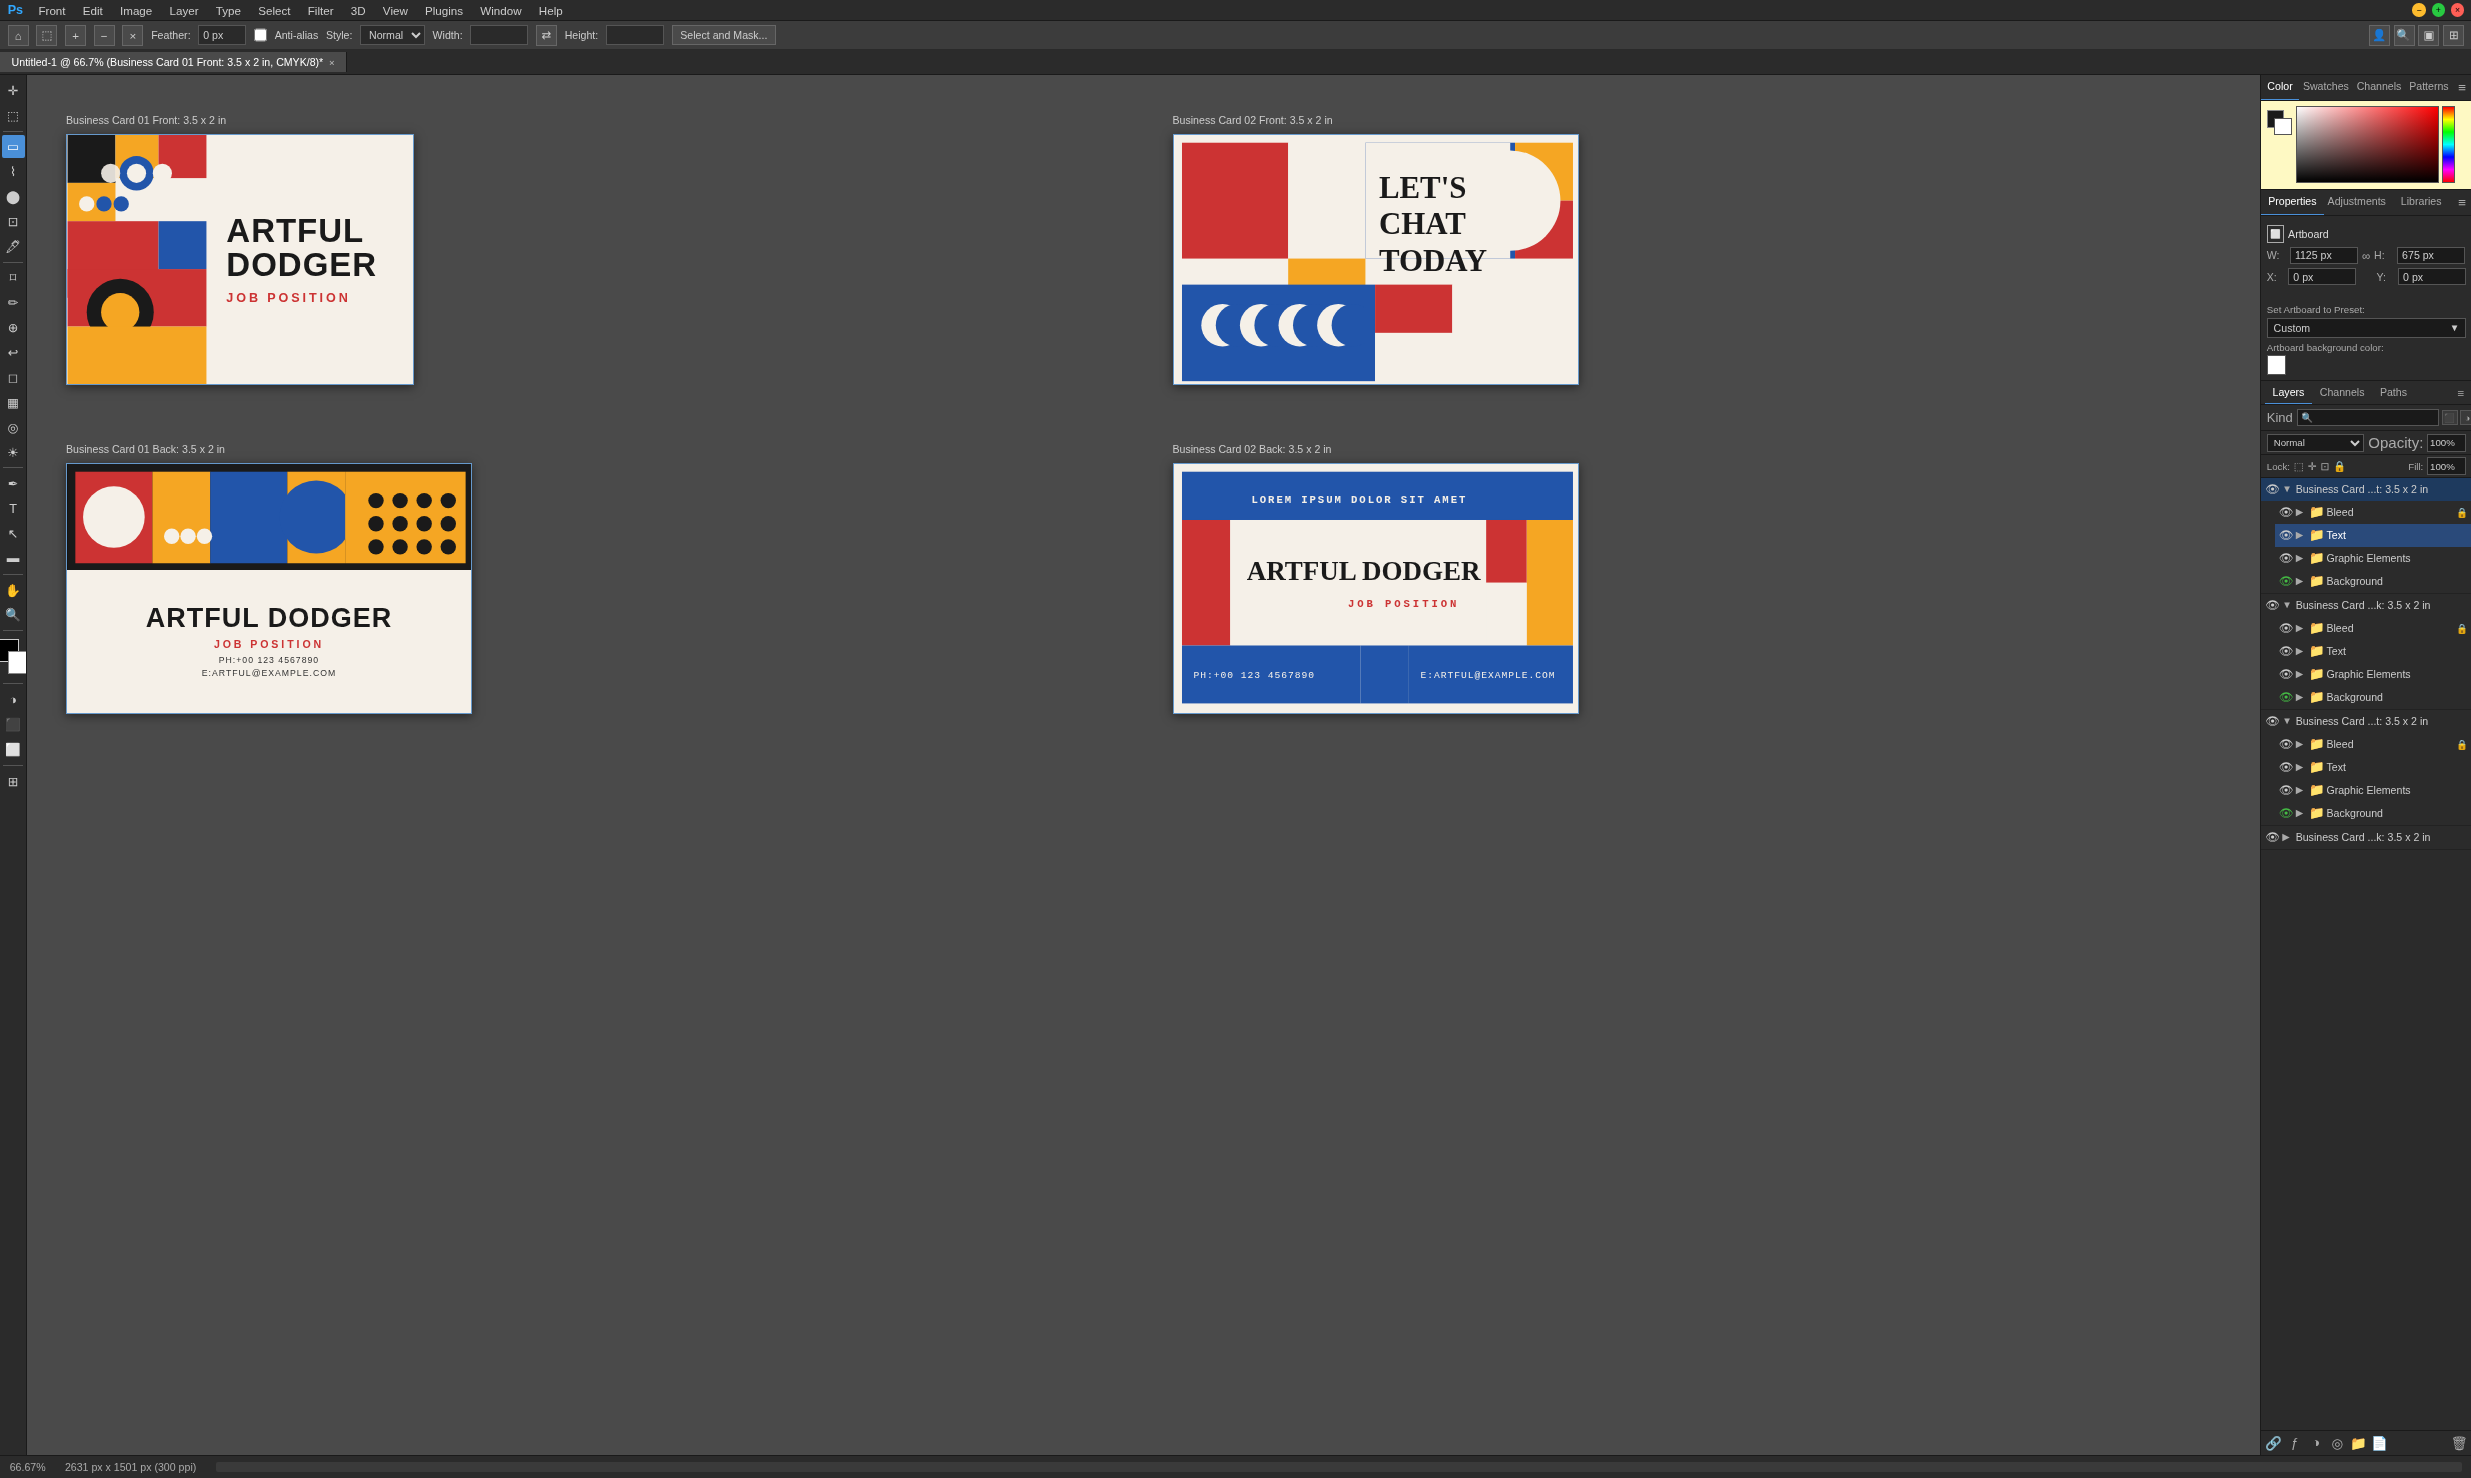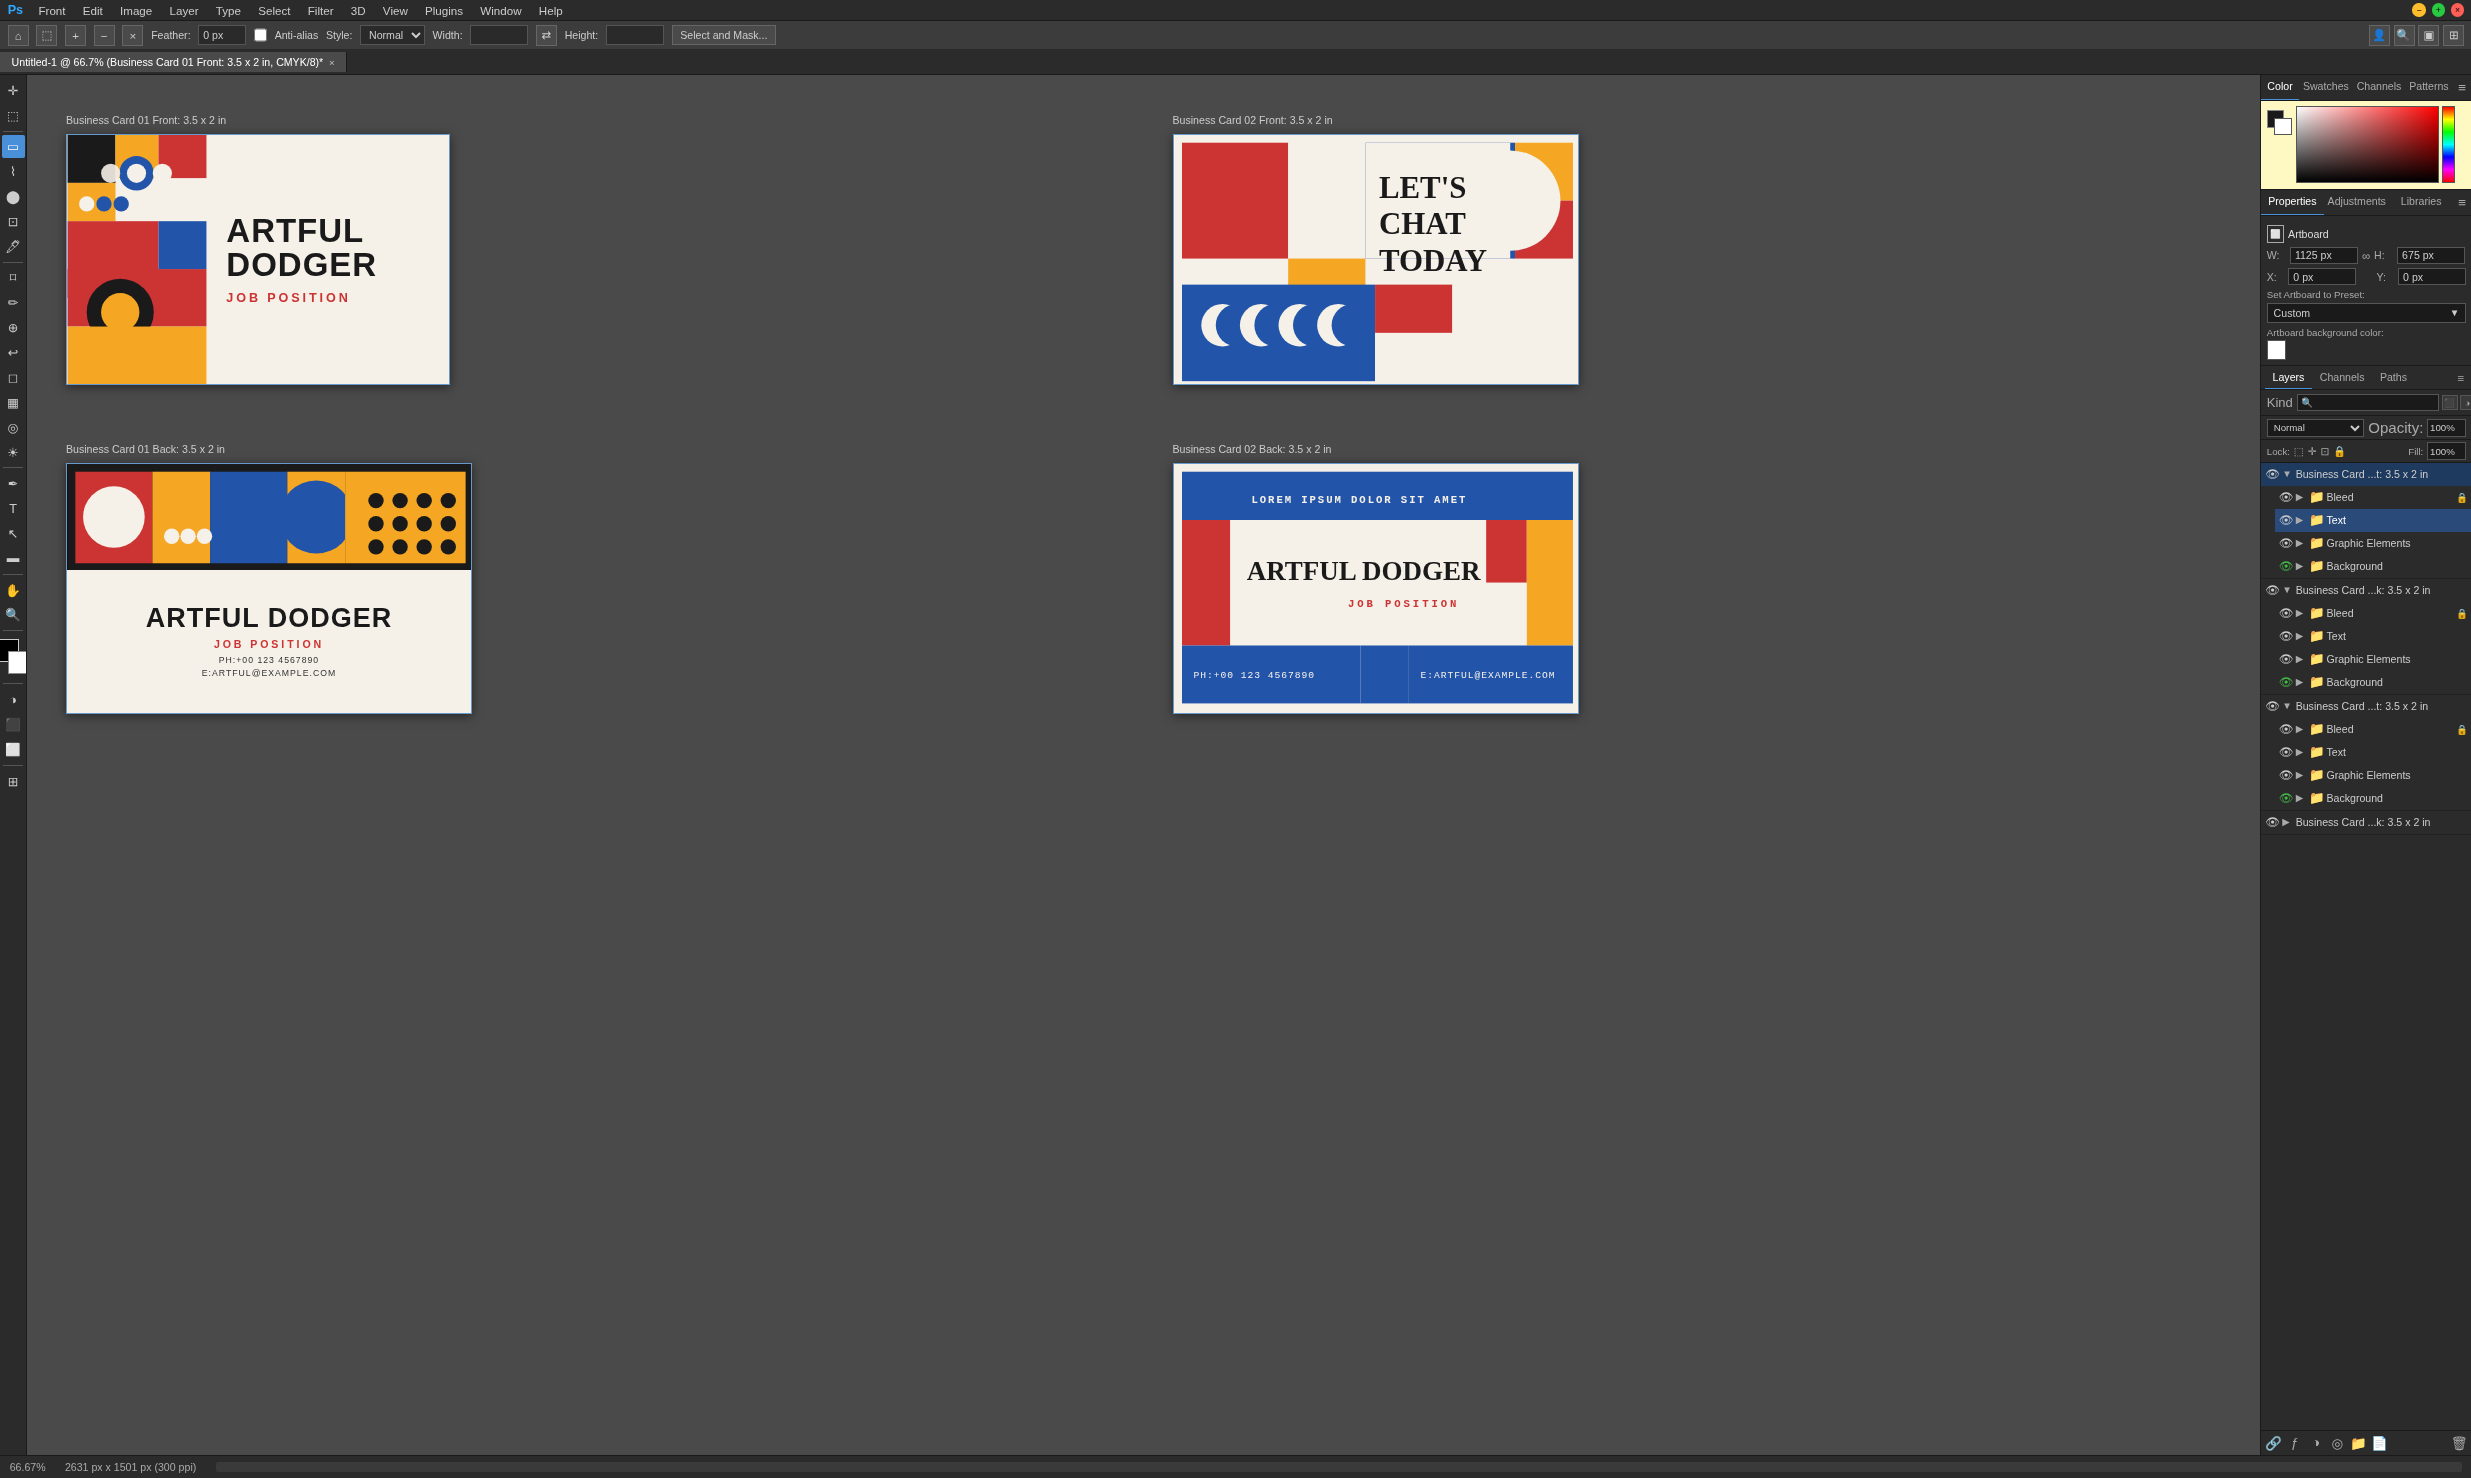--- a/index.html
+++ b/index.html
@@ -159,21 +159,21 @@
       margin-bottom: 3.9px;
     }
     .artboard {
       background: #fff;
       position: relative;
       box-shadow: 0 1.9px 9.7px rgba(0,0,0,0.5);
     }
 
     
     .bc01-front {
-      width: 384px;
+      width: 348px;
       height: 251px;
       background: #f5f0e8;
       display: flex;
       overflow: hidden;
       border: 1.4px solid #6699cc;
     }
     .bc01-front-left {
       width: 140px;
       background: #f5f0e8;
       position: relative;
@@ -841,21 +841,21 @@
           <span class="prop-label">H:</span>
           <input class="prop-input" type="text" value="675 px" style="">
         </div>
         <div class="prop-row">
           <span class="prop-label">X:</span>
           <input class="prop-input" type="text" value="0 px" style="">
           <span style="width:13.5px;"></span>
           <span class="prop-label">Y:</span>
           <input class="prop-input" type="text" value="0 px" style="">
         </div>
-        <div style="margin-top:4px;">
+        <div style="margin-top:19px;">
           <div style="font-size:9.7px;color:#aaa;margin-bottom:2.9px;">Set Artboard to Preset:</div>
           <button class="preset-btn">
             <span>Custom</span>
             <span class="preset-dropdown">▼</span>
           </button>
         </div>
         <div style="margin-top:3.9px;">
           <div style="font-size:9.7px;color:#aaa;margin-bottom:2.9px;">Artboard background color:</div>
           <div class="ab-bg-color"></div>
         </div>

